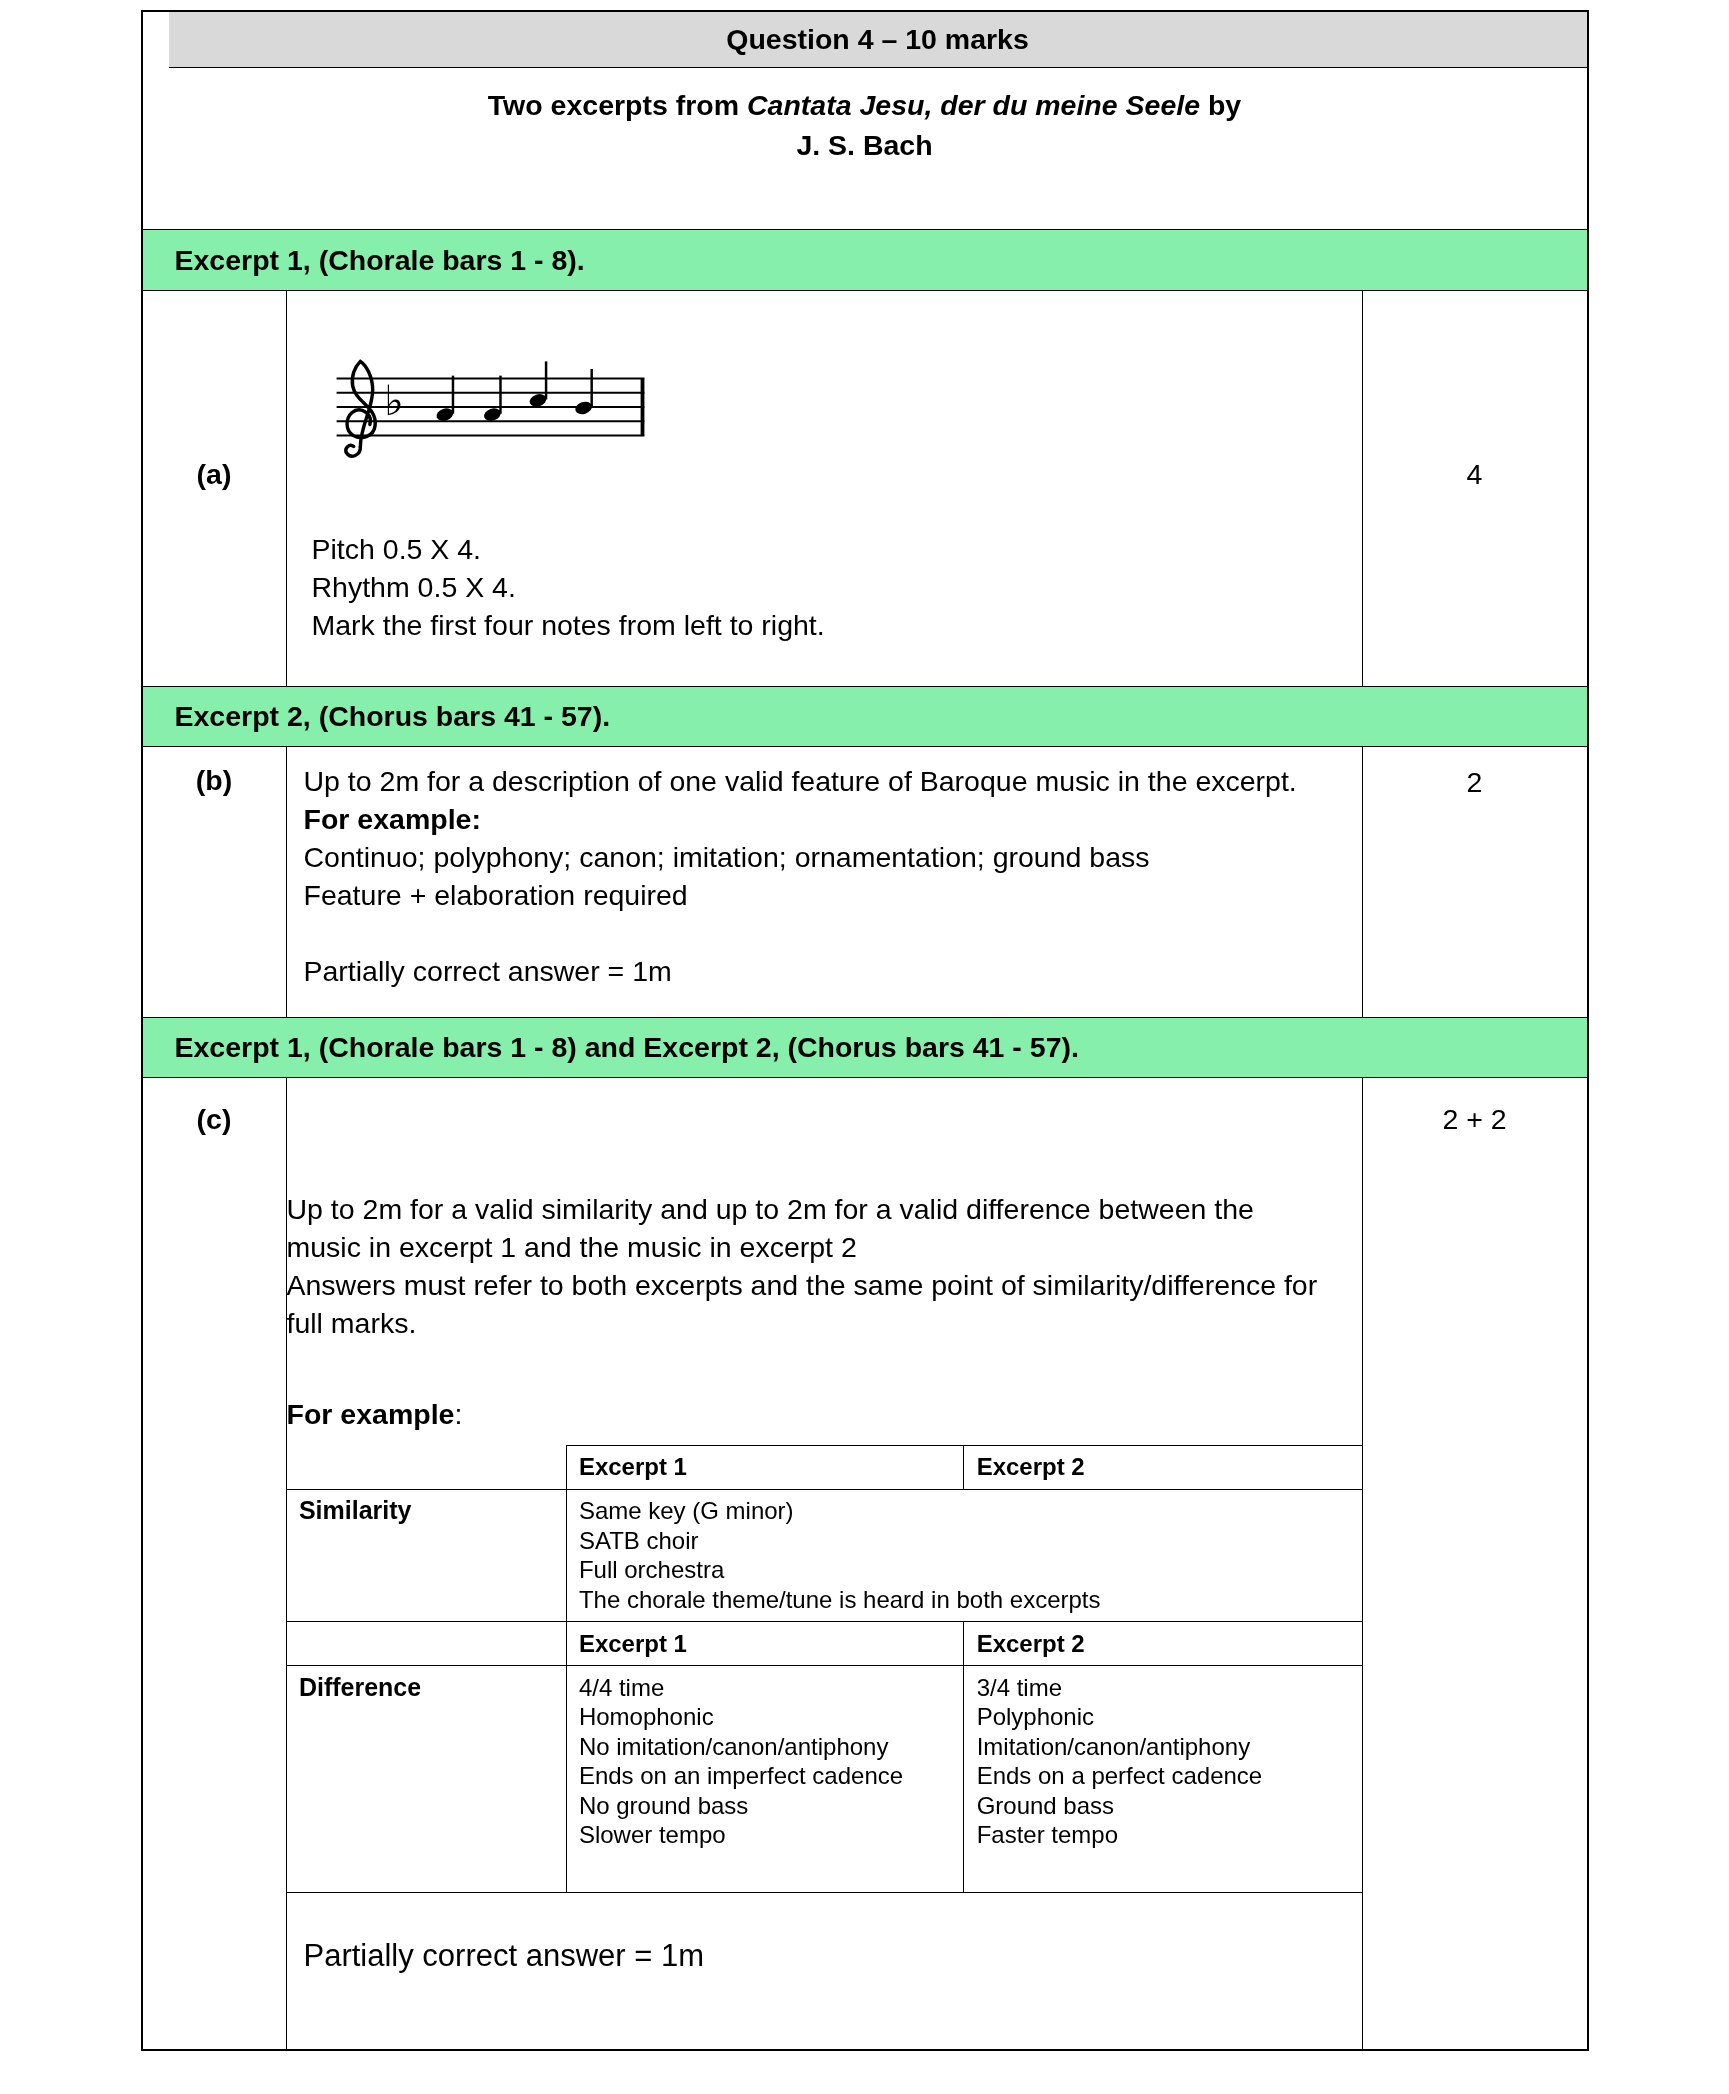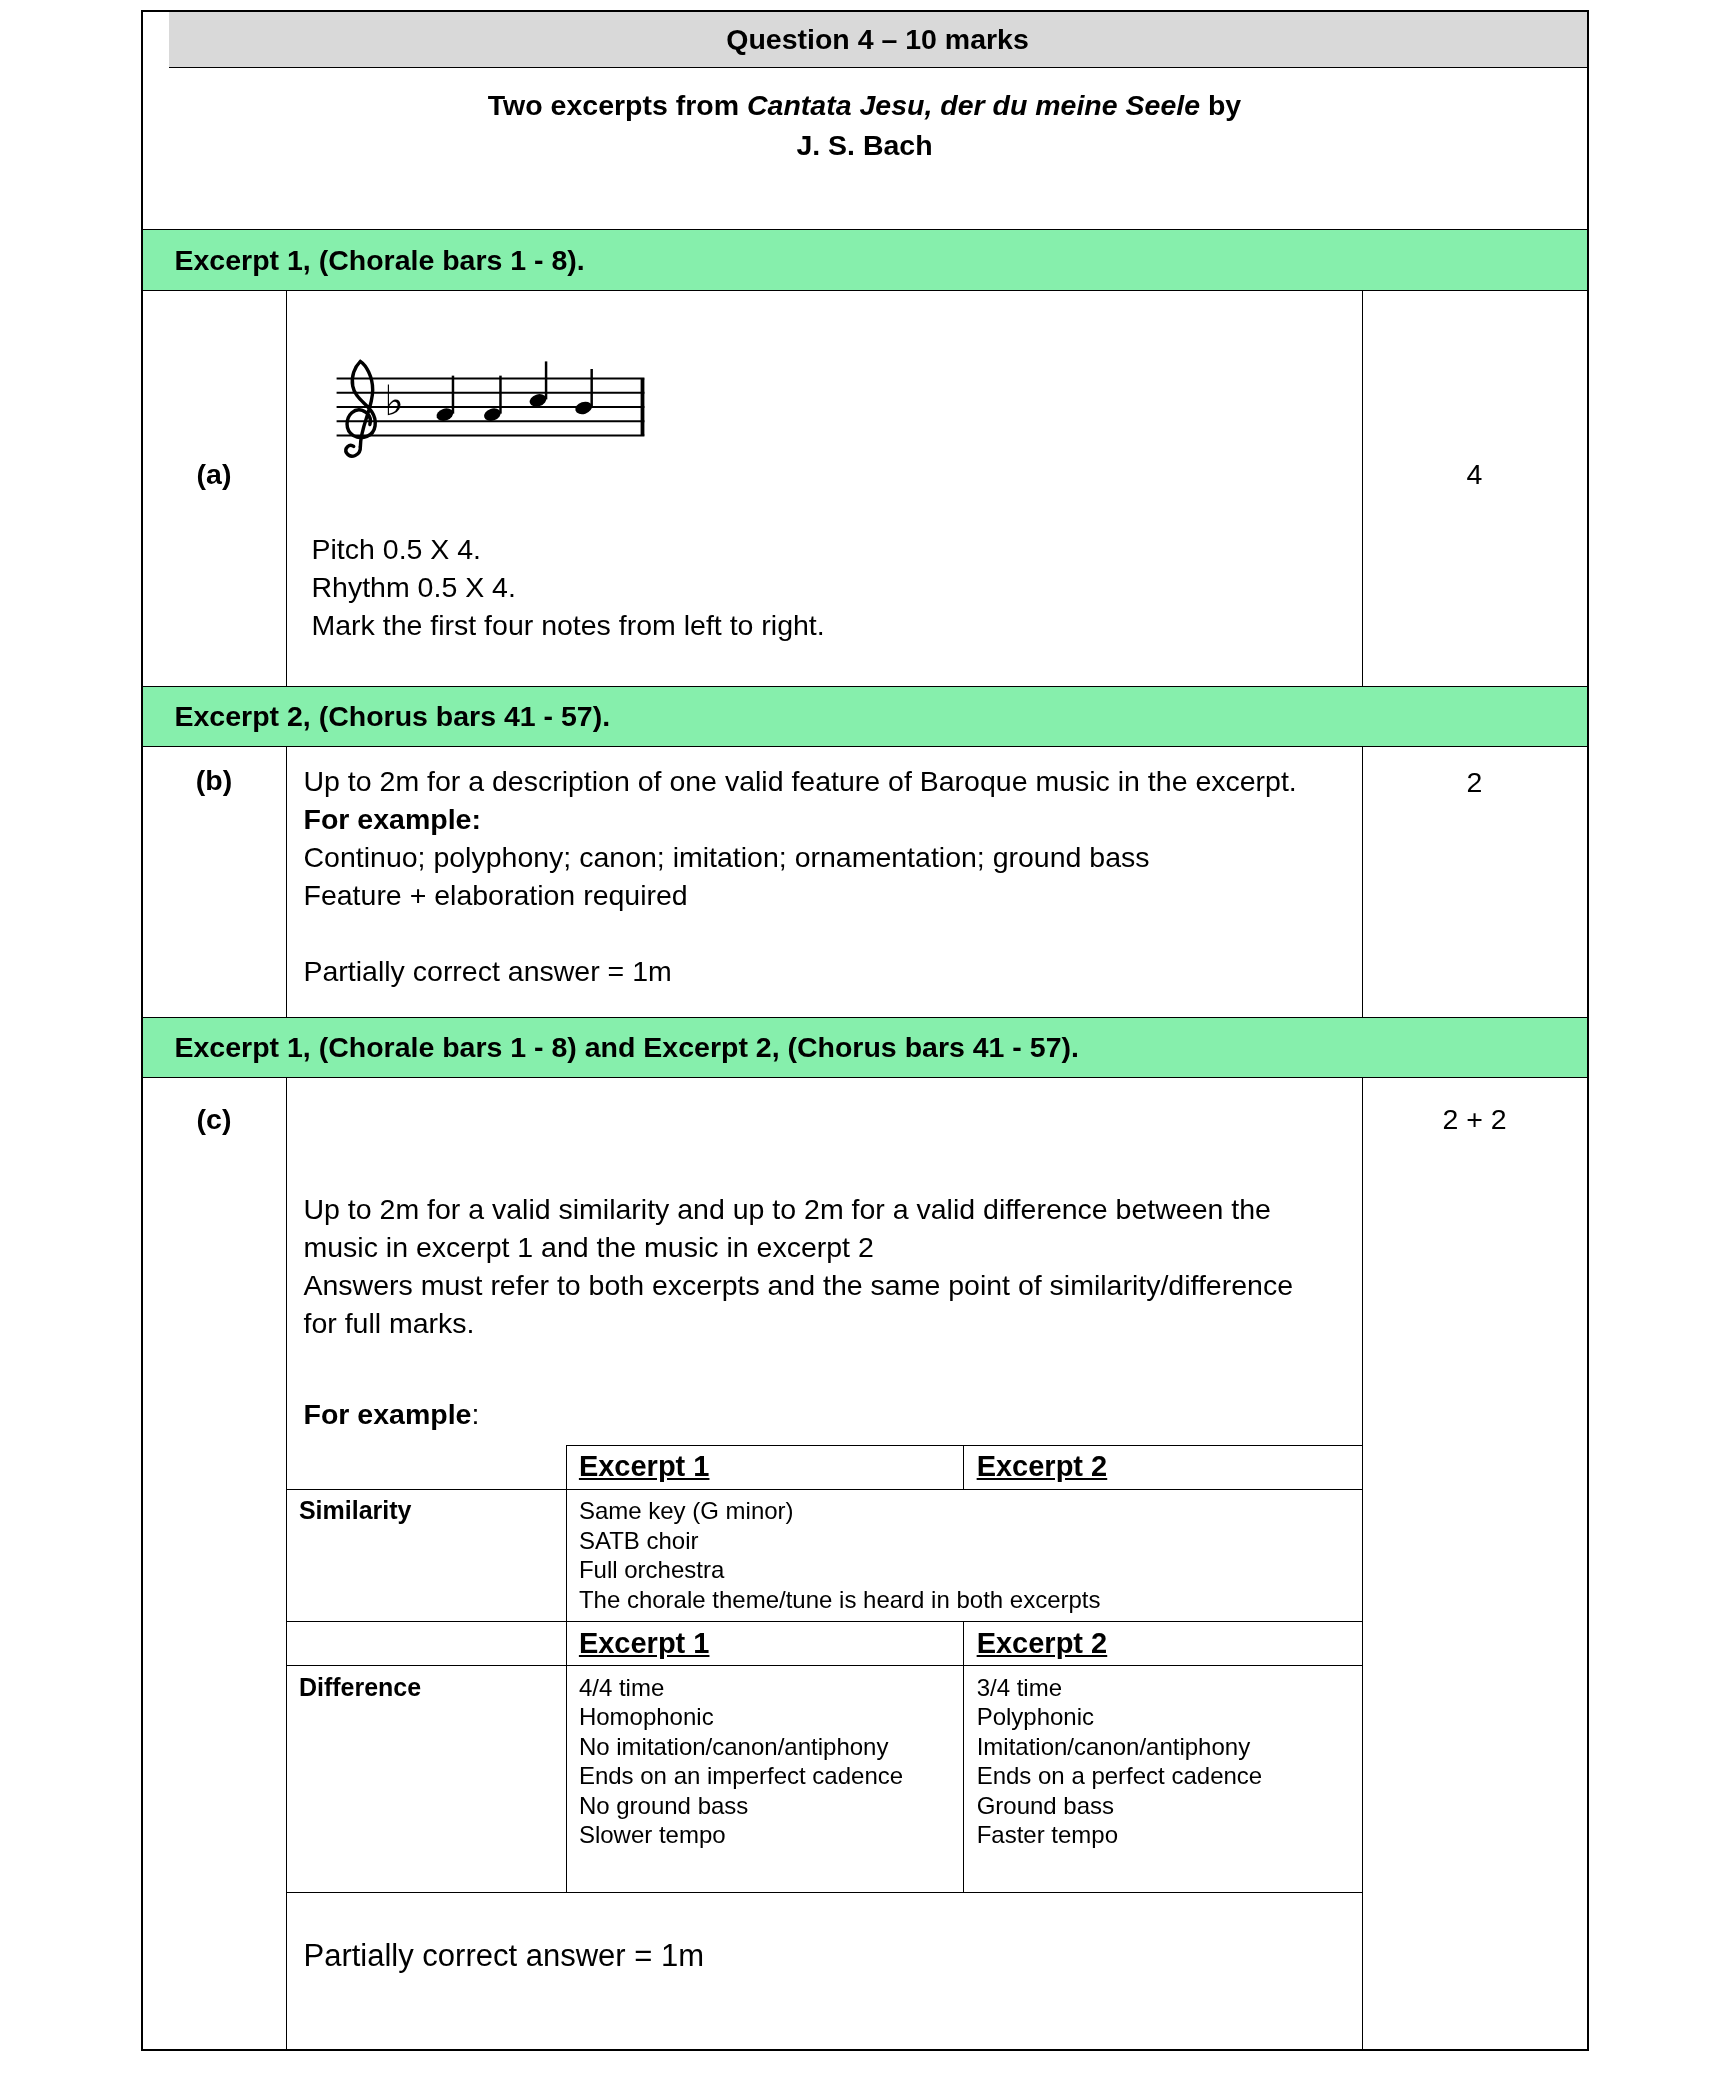--- a/index.html
+++ b/index.html
@@ -76,38 +76,38 @@
   .staff-wrap { margin: 0 0 51px 17px; }
 
   
   .pb-content { padding: 14.3px 43px 27px 17px; }
   .pb-intro { }
   .bold { font-weight: bold; }
   .pb-partial { margin-top: 38px; }
 
   
   .pc-content { padding: 112px 0 74px 0; }
-  .pc-text { padding-left: 17px; padding-right: 43px; }
+  .pc-text { padding-right: 43px; }
   .pc-example { margin-top: 53px; }
   .pc-partial { margin-top: 44px; font-size: 31px; padding-left: 17px; }
 
   table.example-table {
     border-collapse: collapse;
     width: 100%;
     margin-top: 11.4px;
     font-size: 24px;
     line-height: 29.5px;
   }
   .example-table th, .example-table td {
     border: 1.9px solid #000;
     padding: 6.7px 12.4px;
     vertical-align: top;
     text-align: left;
   }
-  .example-table th { font-weight: bold; font-size: 29px; text-decoration: underline; }
+  .example-table th { font-weight: bold; font-size: 24px; }
   .example-table td.row-label { font-weight: bold; font-size: 25px; }
   .example-table .corner { border-top: none; border-left: none; border-bottom: none; }
   .example-table .flush-left { border-left: none; }
   .example-table .flush-right { border-right: none; }
   .example-table tr.diff-row td { padding-bottom: 42px; }
 </style>
 </head>
 <body>
 
 <div class="doc">

